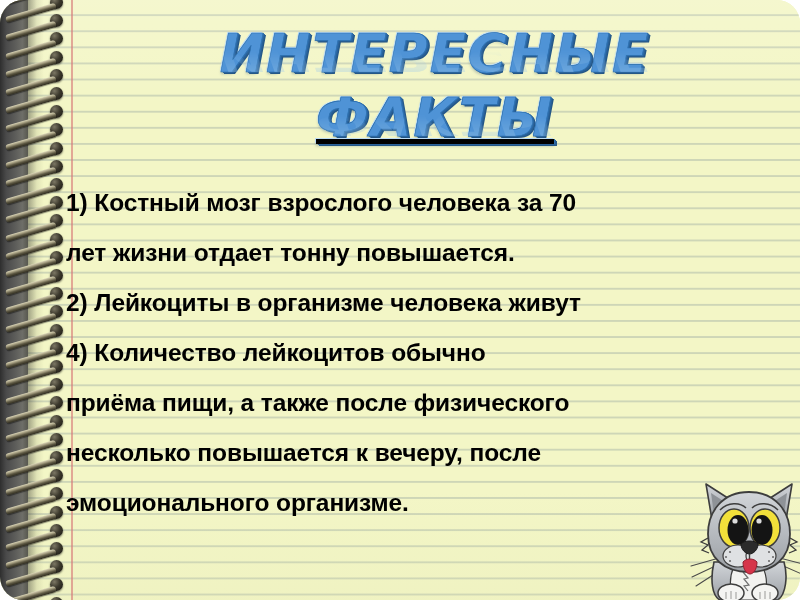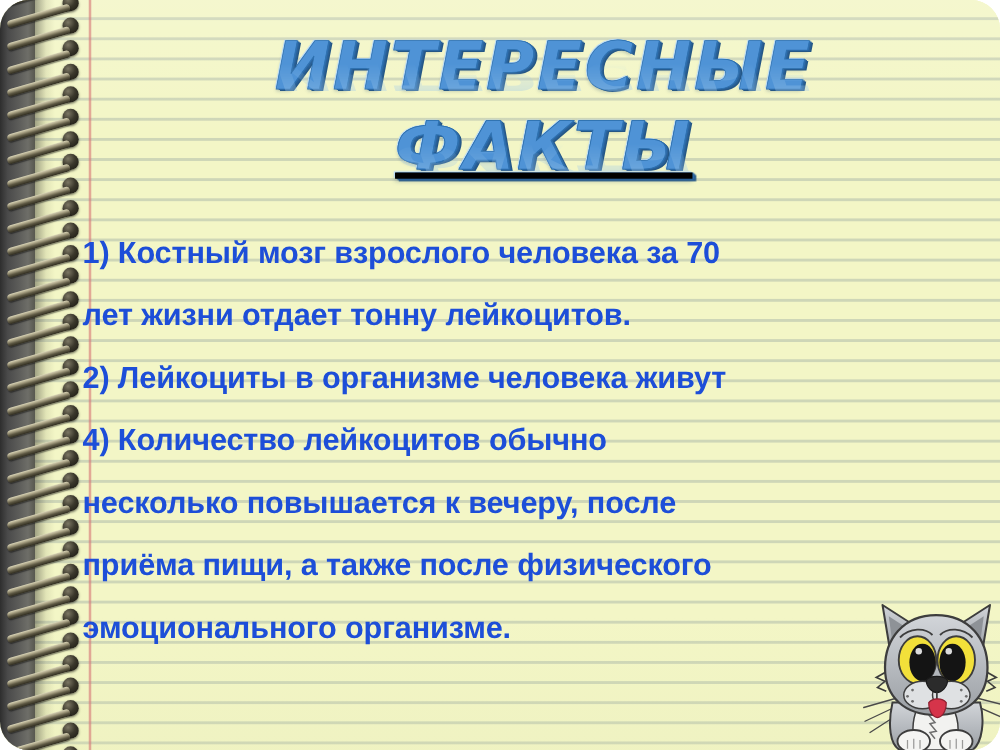--- a/index.html
+++ b/index.html
@@ -155,21 +155,21 @@
     position: absolute;
     left: 66px;
     top: 178px;
     width: 700px;
   }
   .fact-line {
     font-family: "Liberation Sans", sans-serif;
     font-weight: bold;
     font-size: 24.5px;
     line-height: 50px;
-    color: #1d4ed8;
+    color: #000000;
     white-space: nowrap;
     letter-spacing: -0.1px;
   }
 
   
   .cat {
     position: absolute;
     left: 686px;
     top: 476px;
     width: 118px;
@@ -332,25 +332,25 @@
       <div class="title-reflection">ИНТЕРЕСНЫЕ</div>
     </div>
     <div class="title-row second">
       <div class="title-line">ФАКТЫ</div>
       <div class="title-reflection">ФАКТЫ</div>
     </div>
   </div>
 
   <div class="facts">
     <div class="fact-line">1) Костный мозг взрослого человека за 70</div>
-    <div class="fact-line">лет жизни отдает тонну лейкоцитов.</div>
+    <div class="fact-line">лет жизни отдает тонну повышается.</div>
     <div class="fact-line">2) Лейкоциты в организме человека живут</div>
     <div class="fact-line">4) Количество лейкоцитов обычно</div>
+    <div class="fact-line">приёма пищи, а также после физического</div>
     <div class="fact-line">несколько повышается к вечеру, после</div>
-    <div class="fact-line">приёма пищи, а также после физического</div>
     <div class="fact-line">эмоционального организме.</div>
   </div>
 
   <div class="cat">
     <svg viewBox="0 0 118 124" width="118" height="124" xmlns="http://www.w3.org/2000/svg">
       <defs>
         <linearGradient id="furG" x1="0" y1="0" x2="0" y2="1">
           <stop offset="0%" stop-color="#d2d5d9"></stop>
           <stop offset="55%" stop-color="#b4b8bd"></stop>
           <stop offset="100%" stop-color="#9a9ea3"></stop>

